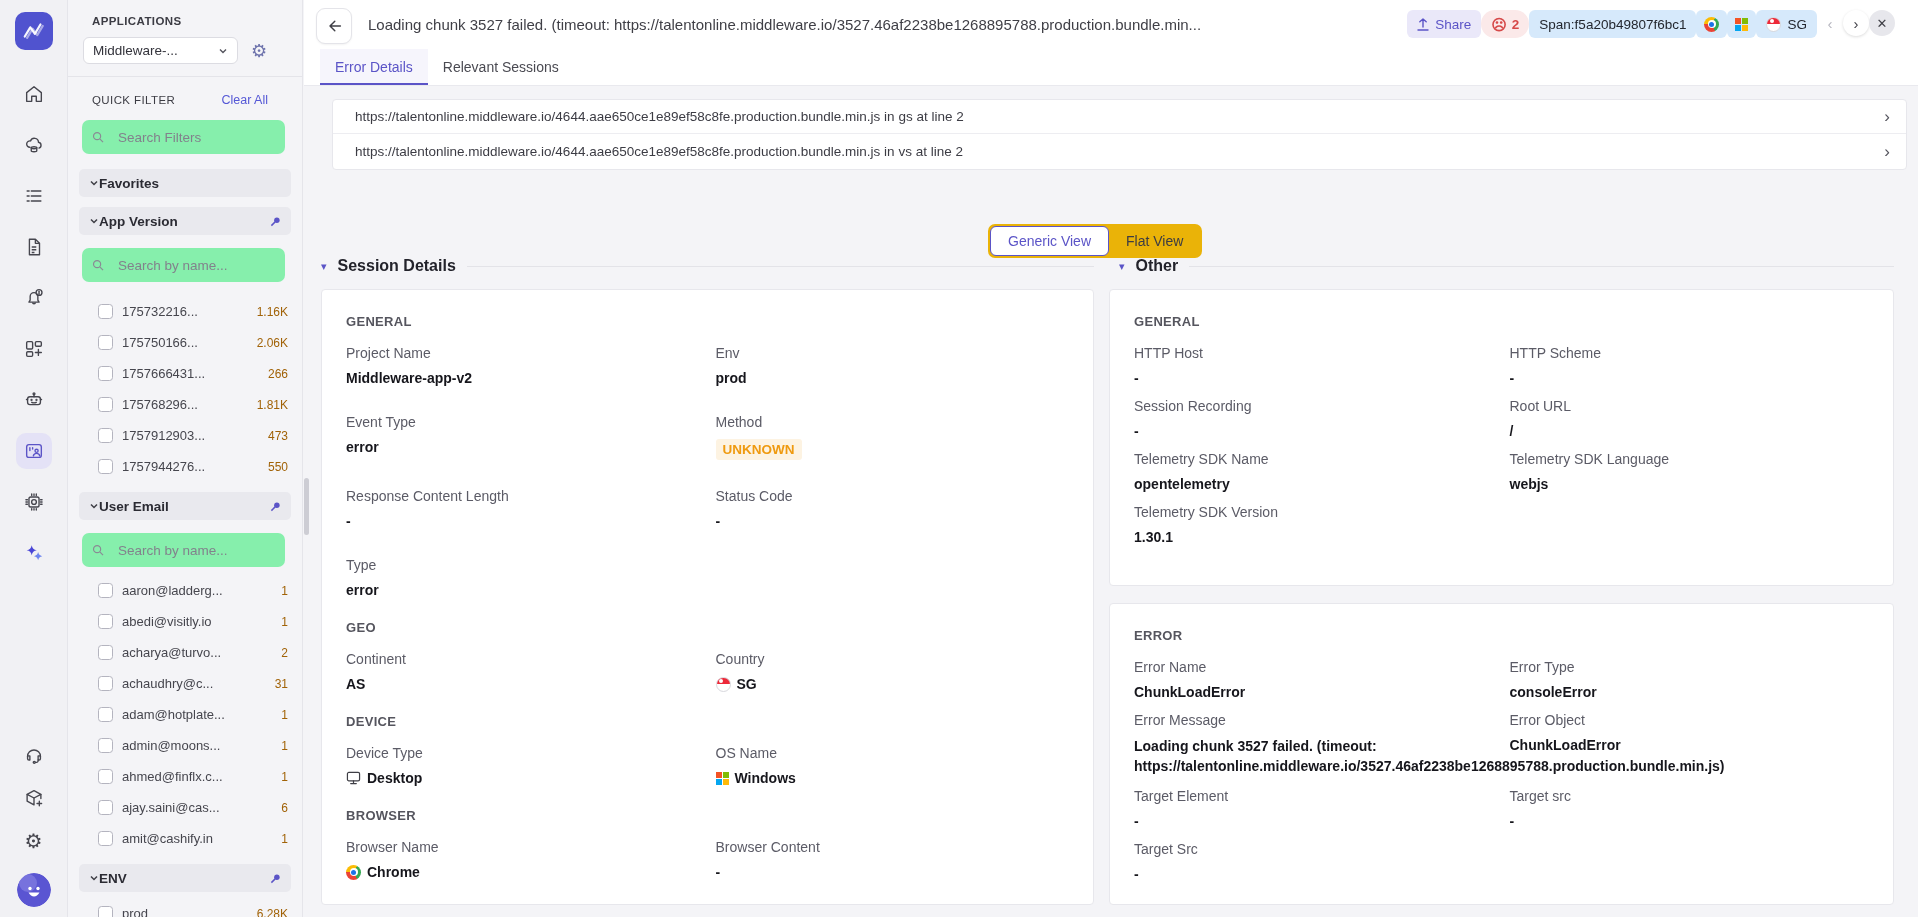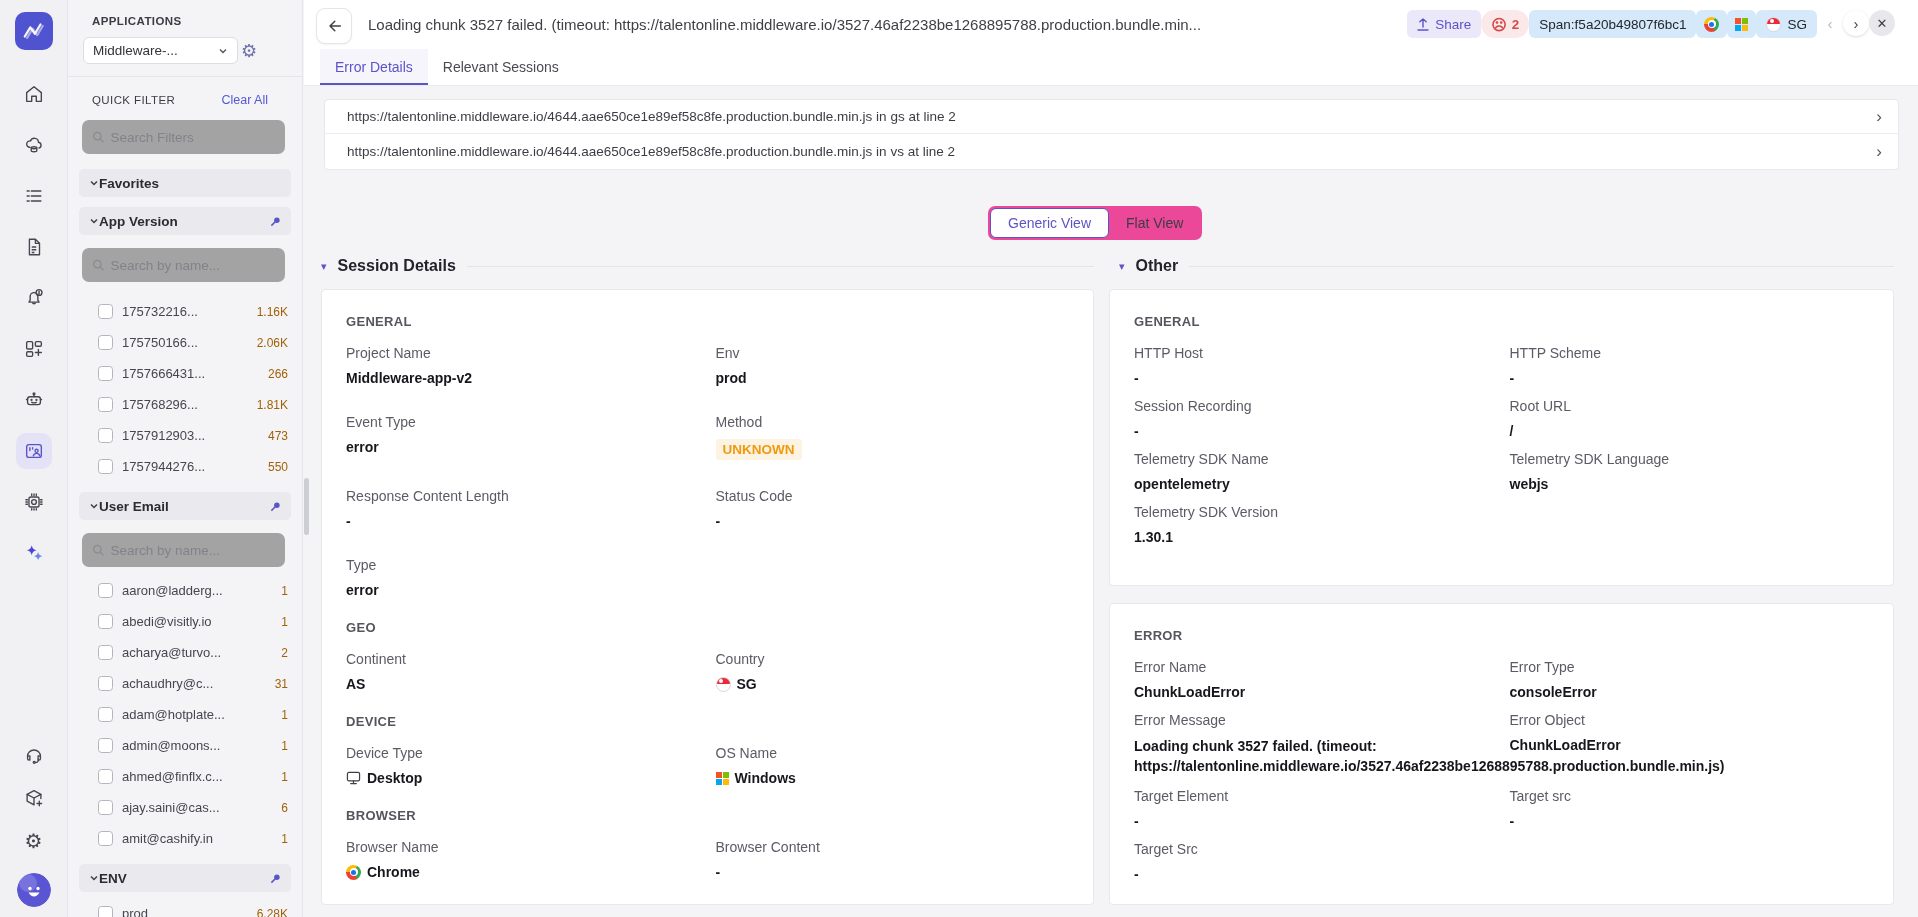--- a/index.html
+++ b/index.html
@@ -15,31 +15,31 @@
   .ric{width:22px;height:22px;display:flex;align-items:center;justify-content:center;cursor:pointer}
   .ric-active{width:36px;height:36px;background:#e4e2f6;border-radius:10px;margin:-7px 0;
         display:flex;align-items:center;justify-content:center;cursor:pointer}
   .rail-bottom{margin-top:auto;margin-bottom:10px;display:flex;flex-direction:column;gap:21px;align-items:center}
   .gear-glyph{font-size:20px;color:#46464e;line-height:1}
   .avatar{width:34px;height:34px;border-radius:50%;overflow:hidden;cursor:pointer}
   
   .filter{position:absolute;left:68px;top:0;width:235px;height:917px;background:#f4f4f7;
           border-right:1px solid #e5e5ea;overflow:hidden;box-sizing:border-box}
   .apps-label{padding:15px 0 0 24px;font-size:11.5px;font-weight:bold;letter-spacing:.4px;color:#3c3c44}
-  .appsel-row{display:flex;align-items:center;margin:10px 0 0 15px;gap:3px}
+  .appsel-row{display:flex;align-items:center;margin:10px 0 0 15px;gap:13px}
   .appsel{width:155px;height:27px;background:#fff;border:1px solid #dcdce2;border-radius:6px;
           display:flex;align-items:center;justify-content:space-between;padding:0 9px;
           font-size:13.5px;color:#33333b;box-sizing:border-box;cursor:pointer}
   .app-gear{font-size:18px;color:#6f74ad;line-height:1;cursor:pointer}
   .pdiv{height:1px;background:#e4e4e9;margin-top:12px}
   .qf-row{display:flex;align-items:center;margin:16px 34px 0 24px;justify-content:space-between}
   .qf-label{font-size:11.5px;font-weight:normal;letter-spacing:.4px;color:#3c3c44}
   .clear-all{font-size:12.5px;color:#5558d6;cursor:pointer}
-  .search{margin:13px 17px 0 14px;height:34px;background:#a3a3a3;border-radius:7px;
-          display:flex;align-items:center;gap:4px;padding:0 10px;box-sizing:border-box}
+  .search{margin:13px 17px 0 14px;height:34px;background:#86efac;border-radius:7px;
+          display:flex;align-items:center;gap:12px;padding:0 10px;box-sizing:border-box}
   .search input{border:0;outline:0;background:transparent;font-size:13.5px;color:#3c3c44;width:100%;
           font-family:"Liberation Sans",sans-serif}
   .search input::placeholder{color:#82828c}
   .secbar{margin:0 11px;height:28px;background:#e9e9ee;border-radius:5px;display:flex;align-items:center;
           padding:0 10px;box-sizing:border-box;cursor:pointer}
   .secbar .slabel{font-size:13.5px;font-weight:bold;color:#2b2b33;flex:1}
   .mt15{margin-top:15px}.mt10{margin-top:10px}
   .fl-rows{margin-top:14px}
   .frow{display:flex;align-items:center;gap:9px;height:31px;padding:0 14px 0 30px;cursor:pointer}
   .cb{width:15px;height:15px;border:1.5px solid #b4b4bf;border-radius:3.5px;background:#fff;
@@ -63,28 +63,28 @@
   .navbtn{width:26px;height:26px;border-radius:50%;display:flex;align-items:center;justify-content:center;
           font-size:15px;color:#3f3f46;cursor:pointer}
   .navbtn.prev{color:#b6b6bf}
   .navbtn.next{background:#fff;box-shadow:0 1px 3px rgba(0,0,0,.14)}
   .navbtn.closeb{background:#e7e7ec;font-size:13px}
   .tabbar{position:absolute;left:304px;top:49px;width:1614px;height:37px;background:#fff;
           border-bottom:1px solid #e9e9ee;display:flex;padding-left:16px;box-sizing:border-box}
   .tab{height:100%;display:flex;align-items:center;padding:0 15px;font-size:14px;color:#4a4a52;cursor:pointer}
   .tab.active{color:#5b54c7;background:#f6f5fc;box-shadow:inset 0 -2px 0 #5b54c7}
   
-  .frames{position:absolute;left:324px;top:99px;width:1575px;background:#fff;border:1px solid #e7e7ec;
+  .frames{position:absolute;left:332px;top:99px;width:1575px;background:#fff;border:1px solid #e7e7ec;
           border-radius:4px;box-sizing:border-box}
   .frame-row{height:33px;display:flex;align-items:center;padding:0 16px 0 22px;font-size:13.5px;
              color:#3c3c44;cursor:pointer}
   .frame-row + .frame-row{border-top:1px solid #ededf1;height:35px}
   .frame-chev{margin-left:auto;color:#55555e;font-size:17px;line-height:1}
   
-  .toggle{position:absolute;top:206px;left:988px;height:34px;background:#ec4899;border-radius:7px;
+  .toggle{position:absolute;top:224px;left:988px;height:34px;background:#eab308;border-radius:7px;
           display:flex;padding:2px;box-sizing:border-box}
   .tg{padding:0 17px;display:flex;align-items:center;font-size:14px;color:#3c3c44;border-radius:6px;cursor:pointer}
   .tg.active{background:#fff;border:1px solid #5b54c7;color:#5b54c7}
   
   .colhead{position:absolute;top:257px;display:flex;align-items:center;gap:11px}
   .tri{color:#5b54c7;font-size:11px;cursor:pointer}
   .colhead .t{font-size:16px;font-weight:bold;color:#23232b}
   .rule{flex:1;height:1px;background:#e3e3e8}
   
   .card{position:absolute;background:#fff;border:1px solid #e7e7ec;border-radius:4px;padding:24px;

